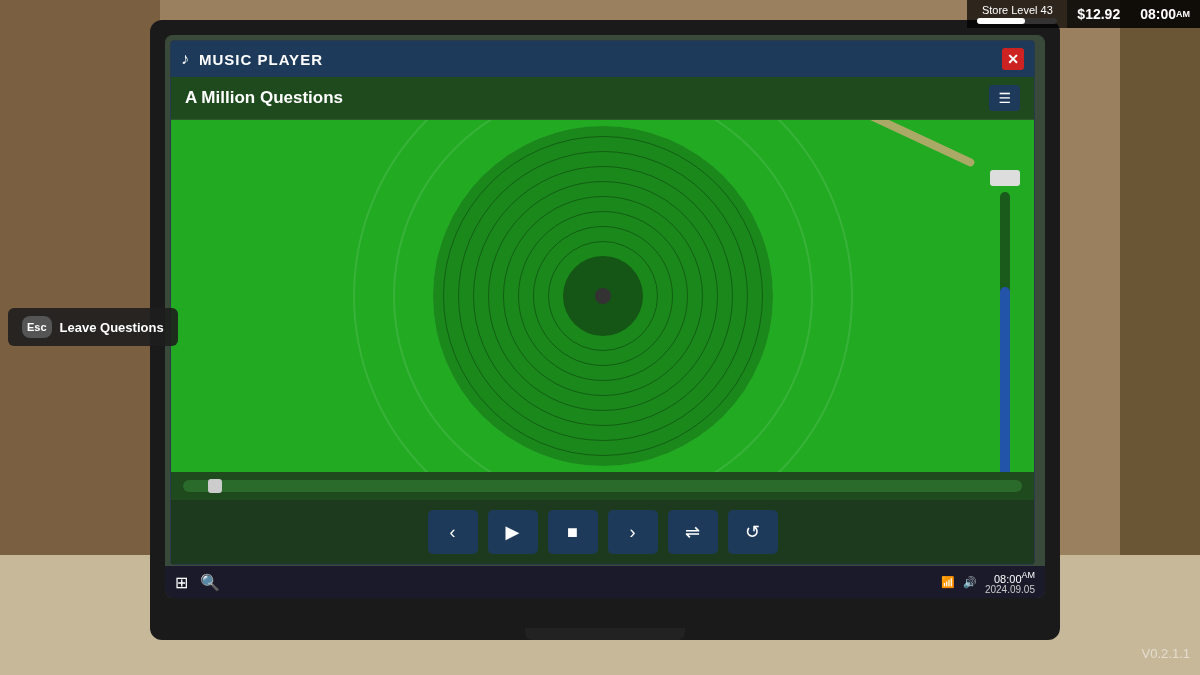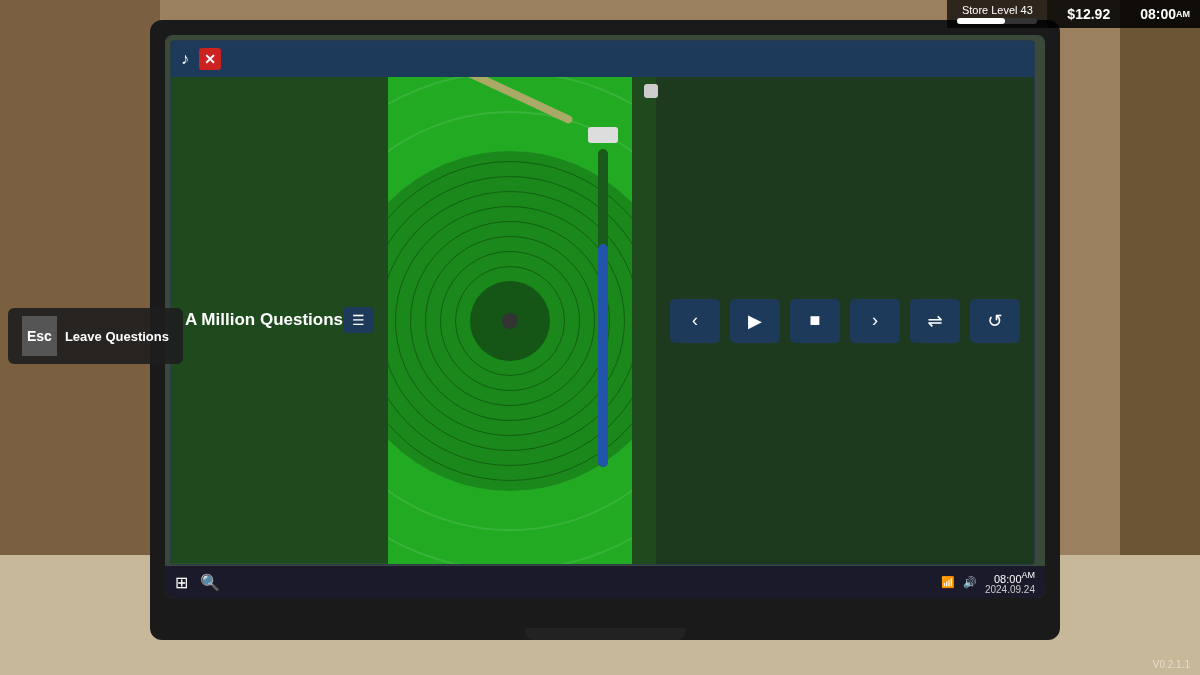--- a/index.html
+++ b/index.html
@@ -79,21 +79,21 @@
     .store-level-bar {
       height: 100%;
       background: white;
       border-radius: 3px;
       width: 60%;
     }
 
     .money-box {
       background: rgba(0,0,0,0.85);
       color: white;
-      padding: 4px 20px;
+      padding: 4px 10px;
       font-size: 14px;
       font-weight: bold;
       display: flex;
       align-items: center;
     }
 
     .time-box {
       background: rgba(0,0,0,0.85);
       color: white;
       padding: 4px 10px;
@@ -123,23 +123,23 @@
       font-size: 13px;
       font-weight: bold;
       z-index: 100;
       cursor: pointer;
       border: none;
     }
 
     .esc-key {
       background: #555;
       color: white;
-      padding: 12px 5px;
-      border-radius: 0;
-      font-size: 14px;
+      padding: 5px 5px;
+      border-radius: 8px;
+      font-size: 11px;
       font-weight: bold;
     }
 
     
     .monitor-outer {
       position: absolute;
       left: 150px;
       top: 20px;
       width: 910px;
       height: 620px;
@@ -218,21 +218,21 @@
       align-items: center;
       justify-content: center;
     }
 
     
     .player-content {
       background: #1a3a1a;
       height: calc(100% - 36px);
       position: relative;
       display: flex;
-      flex-direction: row;
+      flex-direction: column;
     }
 
     
     .song-title-bar {
       background: #1e4a1e;
       padding: 8px 14px;
       display: flex;
       align-items: center;
       justify-content: space-between;
       border-bottom: 1px solid #2a5a2a;
@@ -480,24 +480,24 @@
       width: 160px;
       height: 12px;
       background: #222;
       border-radius: 0 0 8px 8px;
       margin: 0 auto;
     }
 
     
     .version-text {
       position: absolute;
-      bottom: 5px;
+      bottom: 14px;
       right: 10px;
       color: rgba(255,255,255,0.5);
-      font-size: 10px;
+      font-size: 13px;
     }
   </style>
 </head>
 <body>
 
 <div class="room-bg"></div>
 <div class="left-wall"></div>
 <div class="right-wall"></div>
 <div class="floor"></div>
 
@@ -523,20 +523,21 @@
 </button>
 
 <div class="monitor-outer">
   <div class="monitor-screen-area">
     <div class="desktop-bg">
 
       <div class="music-player-window">
 
         <div class="title-bar">
           <span class="title-icon">♪</span>
+          <span class="title-text">MUSIC PLAYER</span>
           <button class="close-btn">✕</button>
         </div>
 
         <div class="player-content">
 
           <div class="song-title-bar">
             <span class="song-title">A Million Questions</span>
             <button class="playlist-btn">☰</button>
           </div>
 
@@ -596,21 +597,21 @@
           <span class="taskbar-icon">⊞</span>
           <span class="taskbar-icon">🔍</span>
         </div>
         <div class="taskbar-right">
           <span>📶</span>
           <span>🔊</span>
           <div>
             <div class="taskbar-time">
               <span>08:00</span><span style="font-size:9px;vertical-align:super">AM</span>
             </div>
-            <div class="taskbar-date">2024.09.24</div>
+            <div class="taskbar-date">2024.09.05</div>
           </div>
         </div>
       </div>
 
     </div>
   </div>
 
   <div class="monitor-stand"></div>
   <div class="monitor-base"></div>
 </div>

